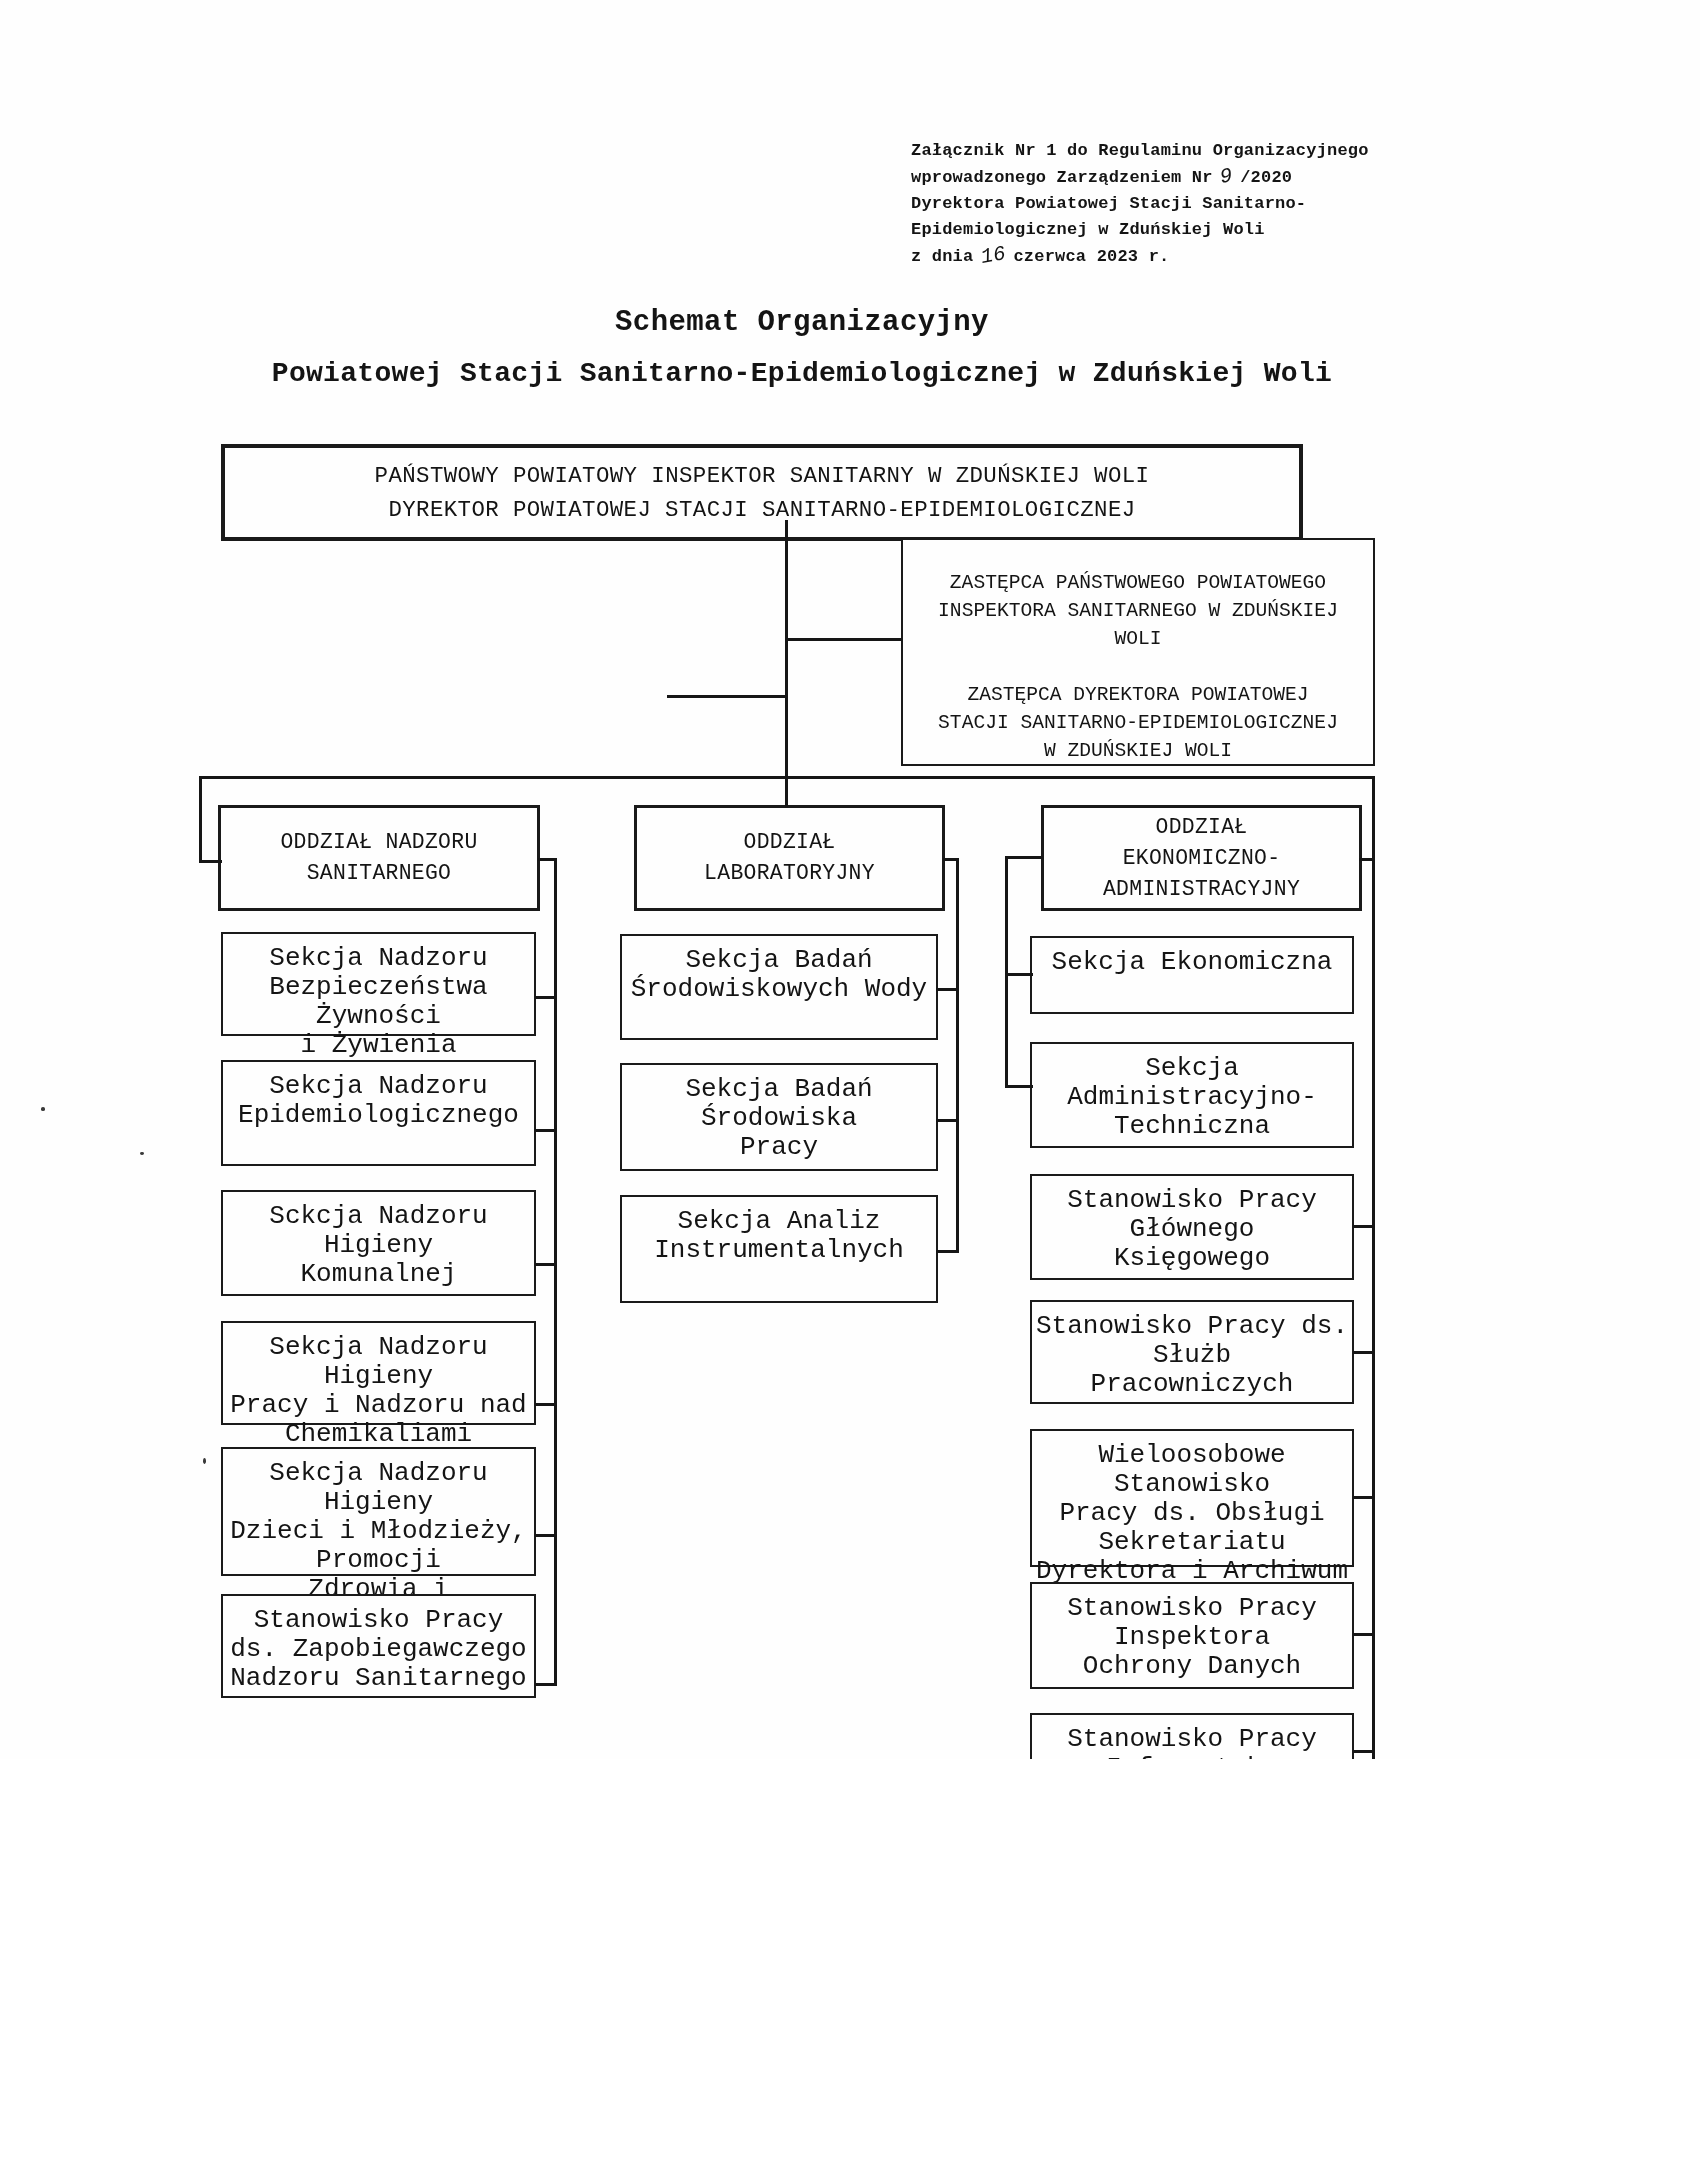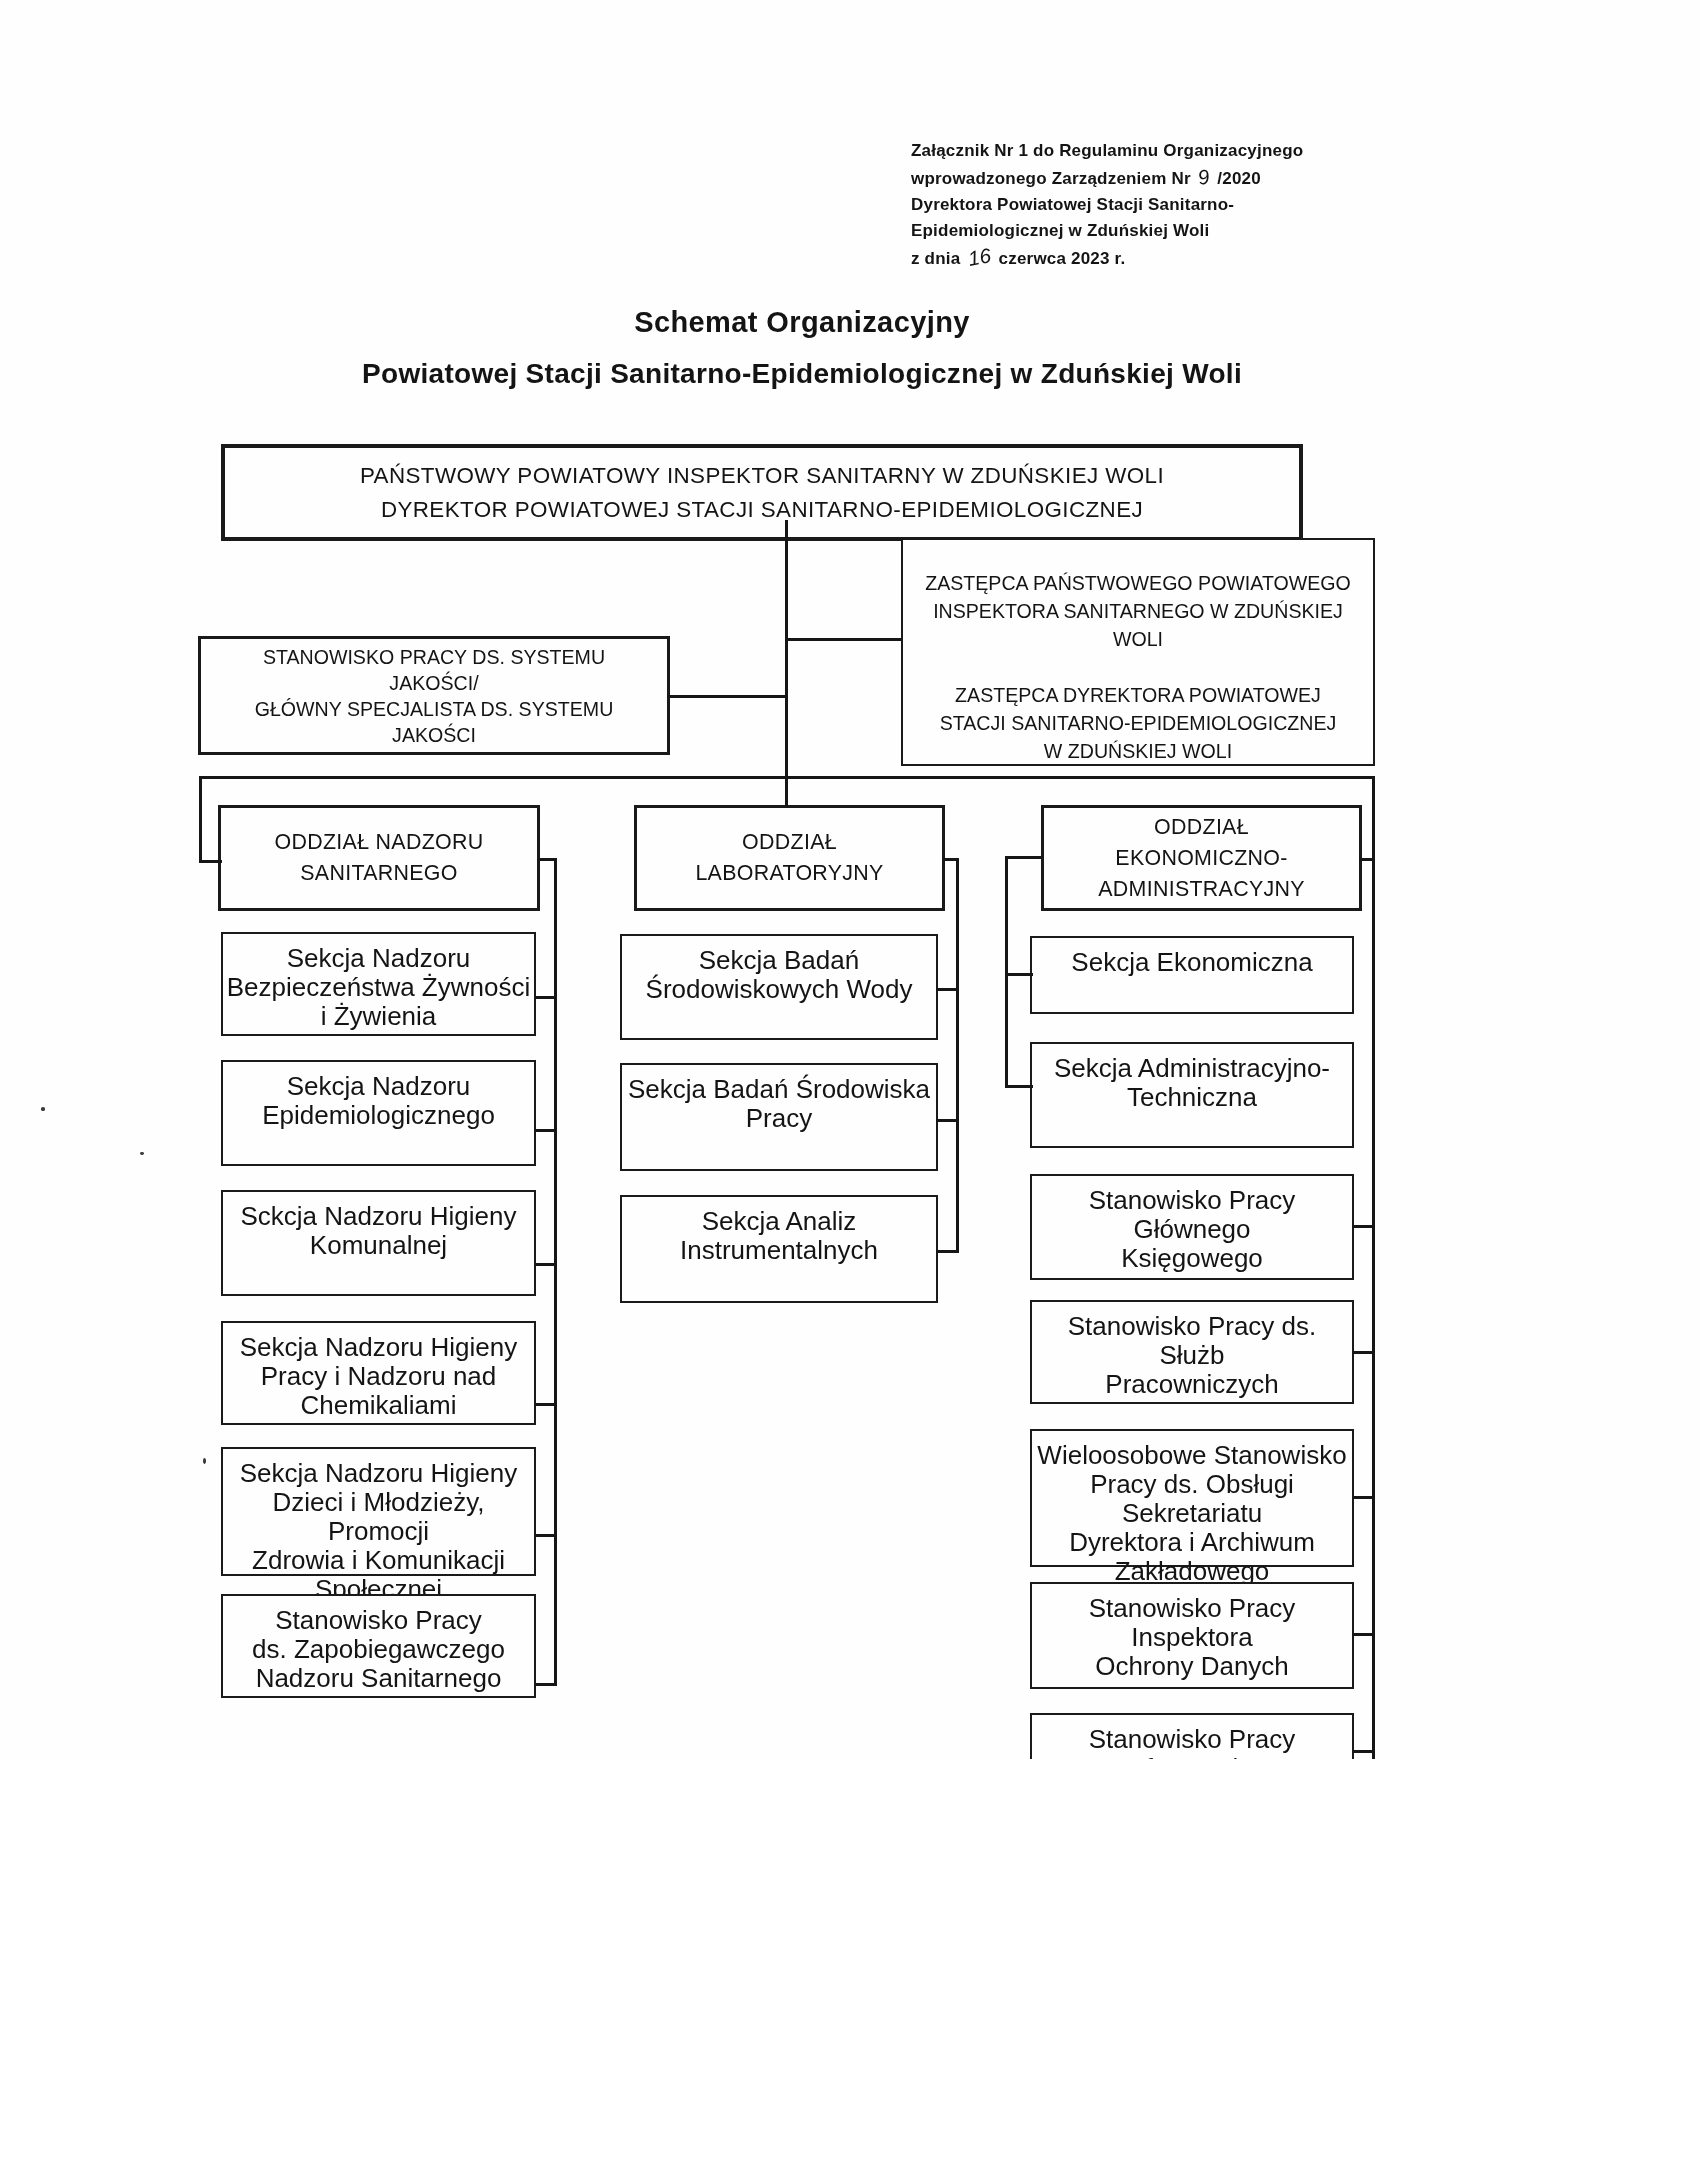--- a/index.html
+++ b/index.html
@@ -1,21 +1,21 @@
 <!DOCTYPE html>
 <html lang="pl" style="font-size:15px"><head>
 <meta charset="utf-8">
 <title>Schemat Organizacyjny</title>
 <style>
   html,body{margin:0;padding:0;background:#ffffff;}
   #page{
     position:relative;
     width:1700px;height:1759px;
     background:#fefefe;
-    font-family:Liberation Sans, sans-serif;
+    font-family:Liberation Mono, monospace;
     color:#141414;
     overflow:hidden;
   }
   
   .attach{
     position:absolute;left:911px;top:138px;width:466px;
     font-size:17px;font-weight:bold;line-height:26px;
     letter-spacing:0.2px;
   }
   .attach .hw{
@@ -76,24 +76,20 @@
 DYREKTOR POWIATOWEJ STACJI SANITARNO-EPIDEMIOLOGICZNEJ</div>
 
   <div class="node small" style="left:901px;top:538px;width:474px;height:228px">ZASTĘPCA PAŃSTWOWEGO POWIATOWEGO
 INSPEKTORA SANITARNEGO W ZDUŃSKIEJ
 WOLI
 
 ZASTĘPCA DYREKTORA POWIATOWEJ
 STACJI SANITARNO-EPIDEMIOLOGICZNEJ
 W ZDUŃSKIEJ WOLI</div>
 
-  <div class="node b4 qual center" style="left:198px;top:636px;width:472px;height:119px">STANOWISKO PRACY DS. SYSTEMU
-JAKOŚCI/
-GŁÓWNY SPECJALISTA DS. SYSTEMU
-JAKOŚCI</div>
 
   <div class="node b4 caps center" style="left:218px;top:805px;width:322px;height:106px">ODDZIAŁ NADZORU
 SANITARNEGO</div>
   <div class="node b4 caps center" style="left:634px;top:805px;width:311px;height:106px">ODDZIAŁ
 LABORATORYJNY</div>
   <div class="node b4 caps center" style="left:1041px;top:805px;width:321px;height:106px">ODDZIAŁ
 EKONOMICZNO-
 ADMINISTRACYJNY</div>
 
   <div class="node" style="left:221px;top:932px;width:315px;height:104px">Sekcja Nadzoru

